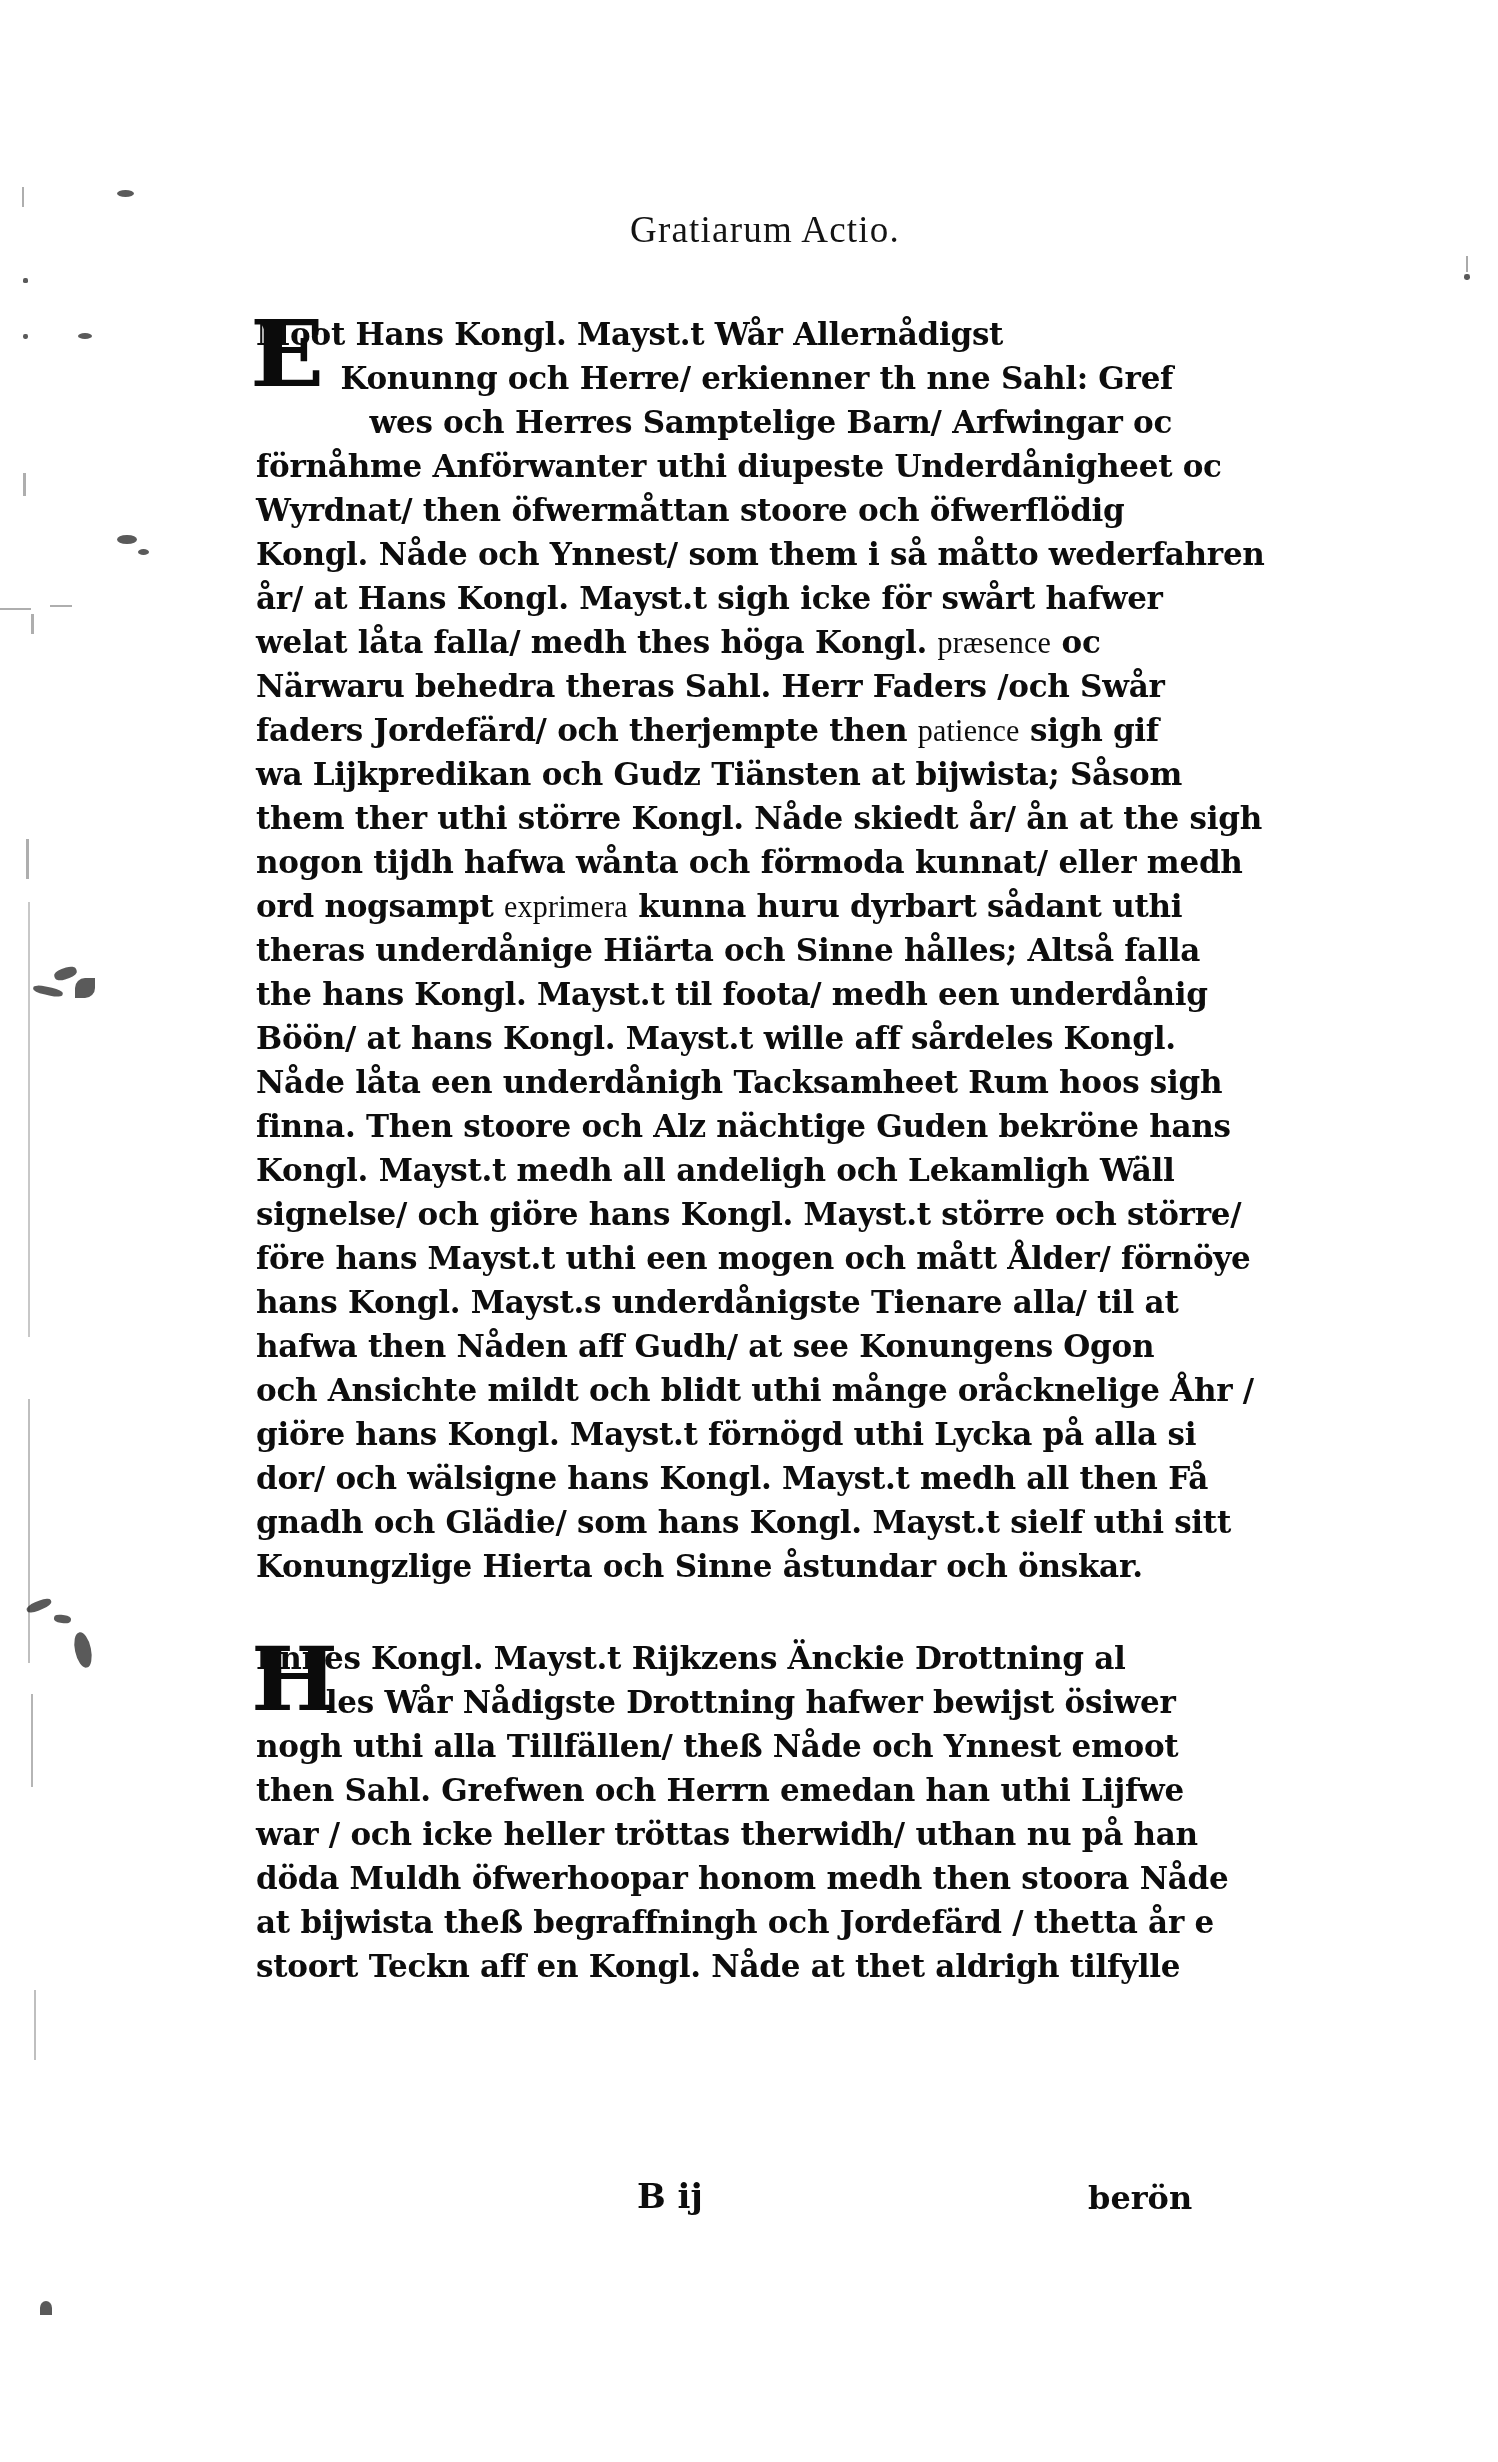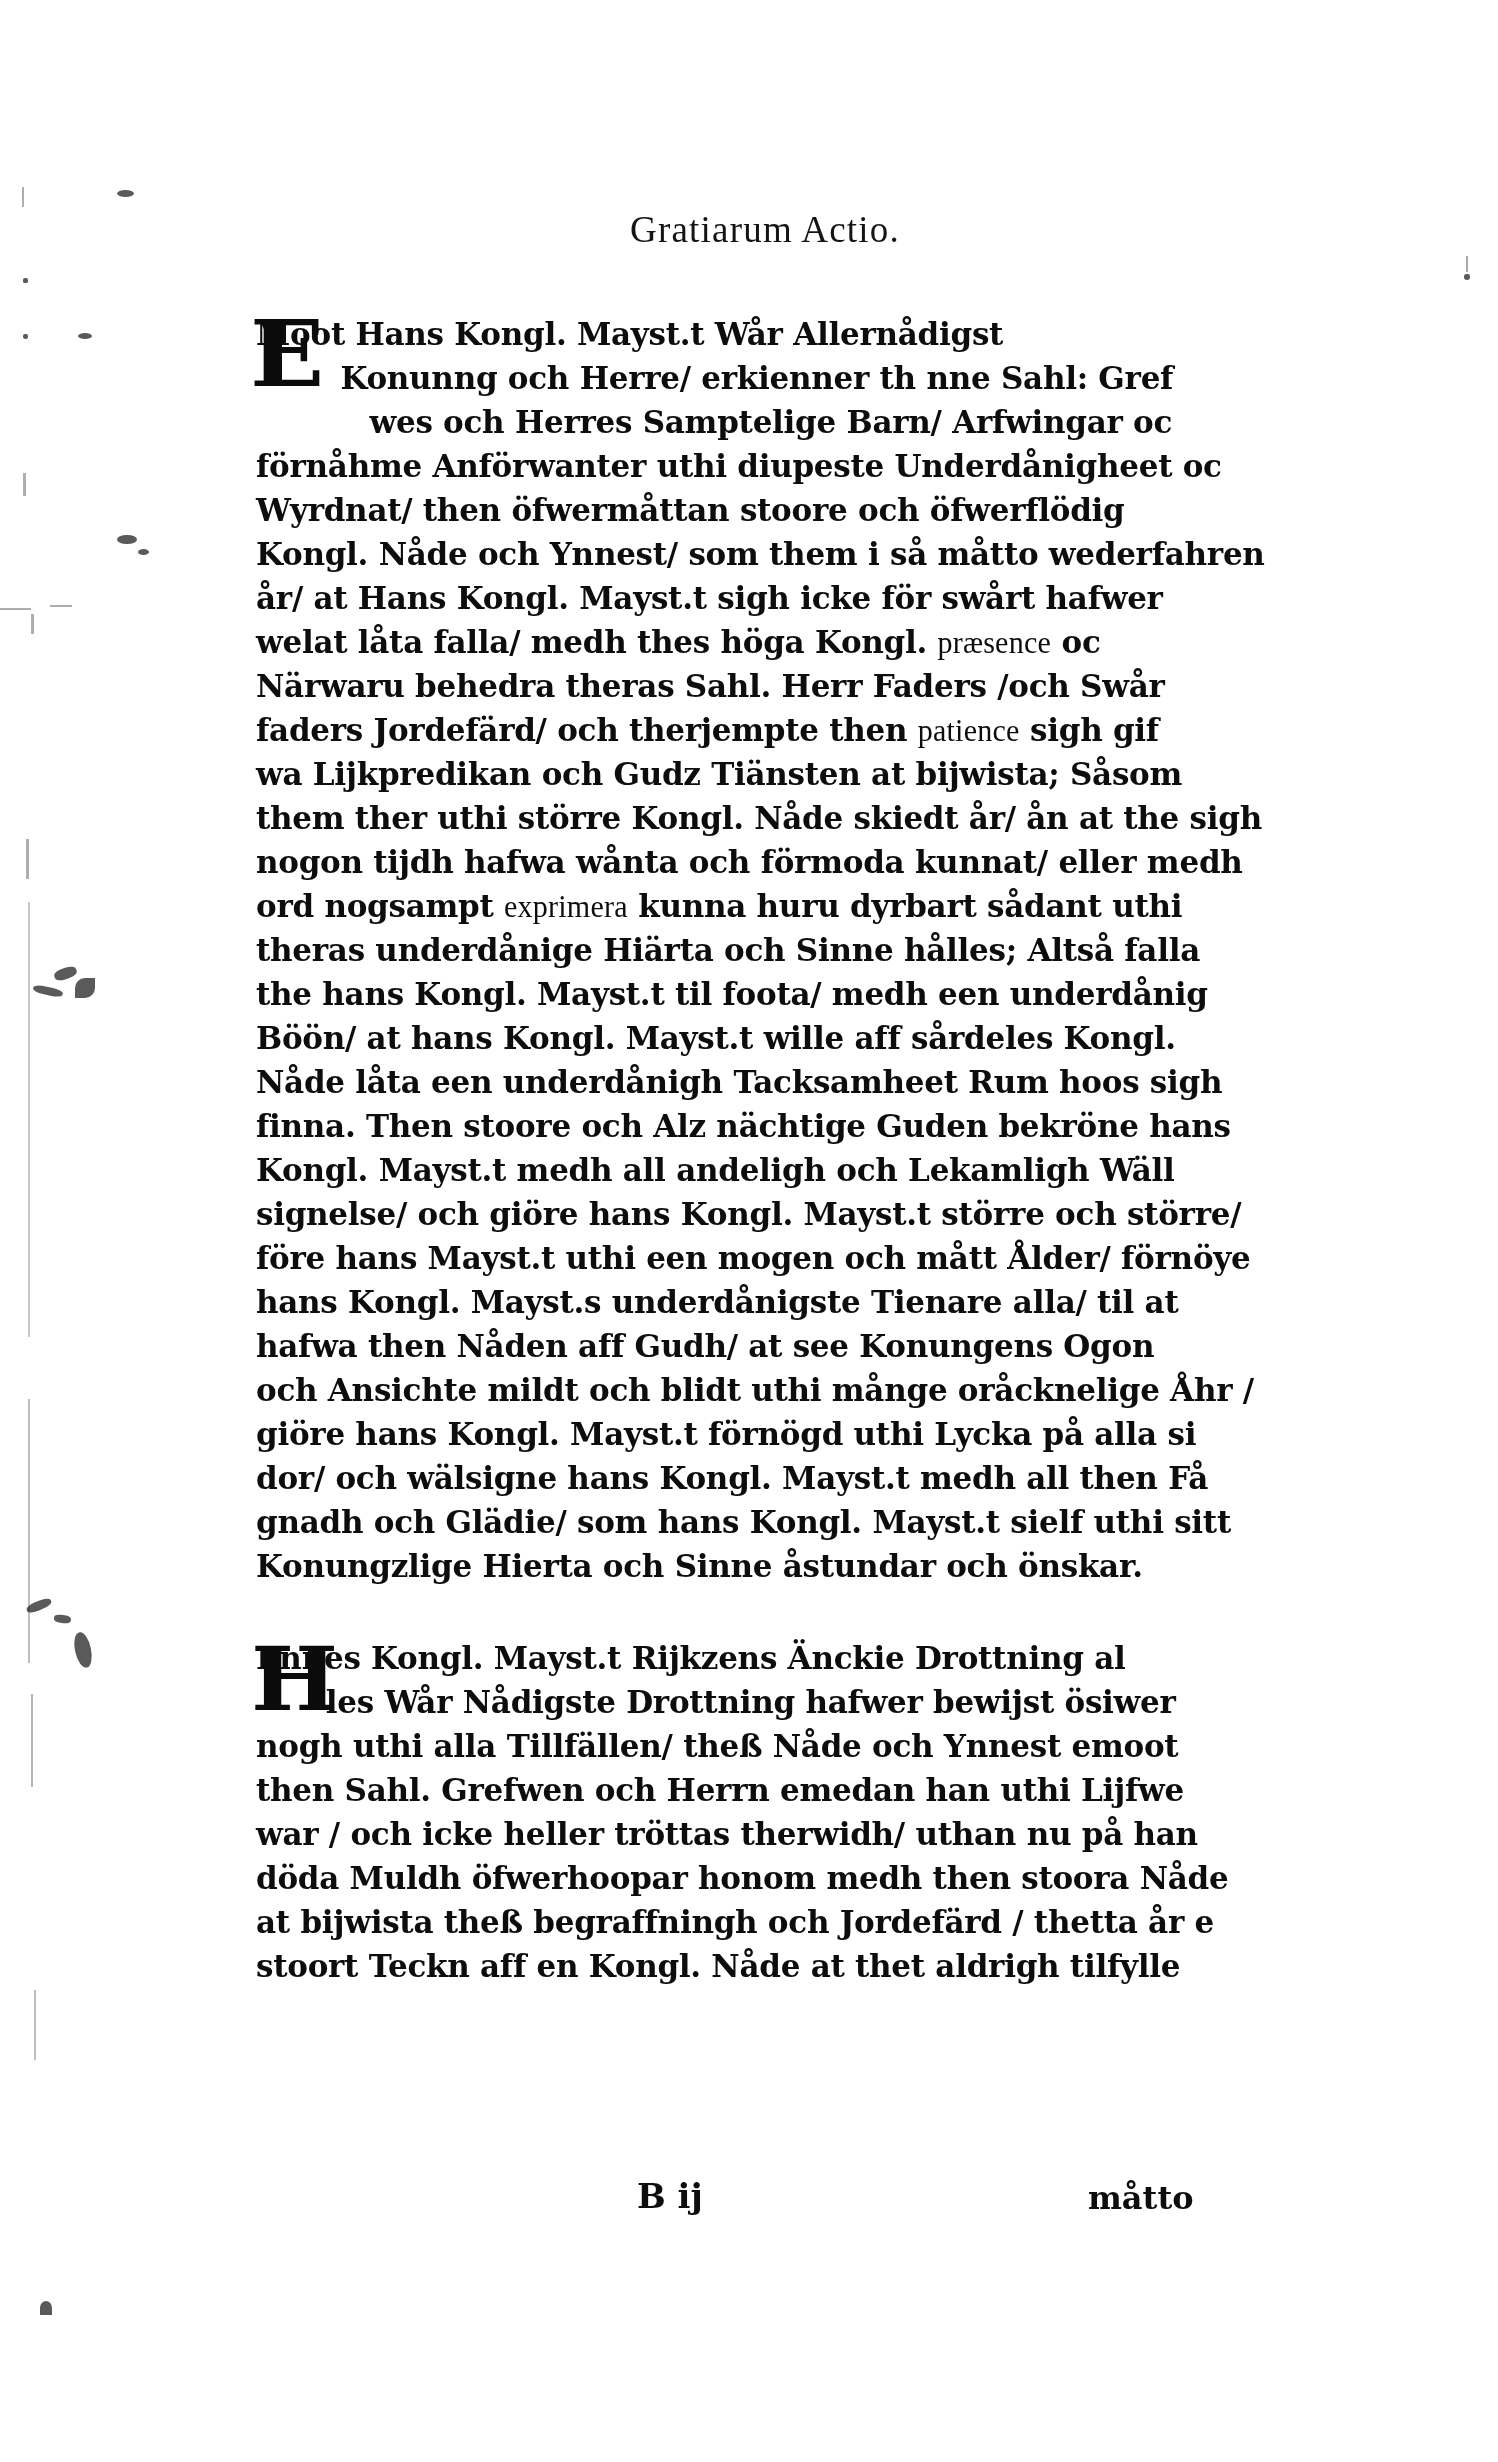--- a/index.html
+++ b/index.html
@@ -221,17 +221,17 @@
           <div class="line">war /   och icke heller tröttas therwidh/  uthan nu på han</div>
           <div class="line">döda Muldh öfwerhoopar honom medh then stoora Nåde</div>
           <div class="line">at bijwista theß begraffningh och Jordefärd / thetta år e</div>
           <div class="line">stoort Teckn aff en Kongl. Nåde  at thet aldrigh tilfylle</div>
         </div>
     </div>
   </div>
 
   <div class="footline">
     <span class="sig">B ij</span>
-    <span class="catchword">måtto</span>
+    <span class="catchword">berön</span>
   </div>
 
 </div>
 
 
 </body></html>

